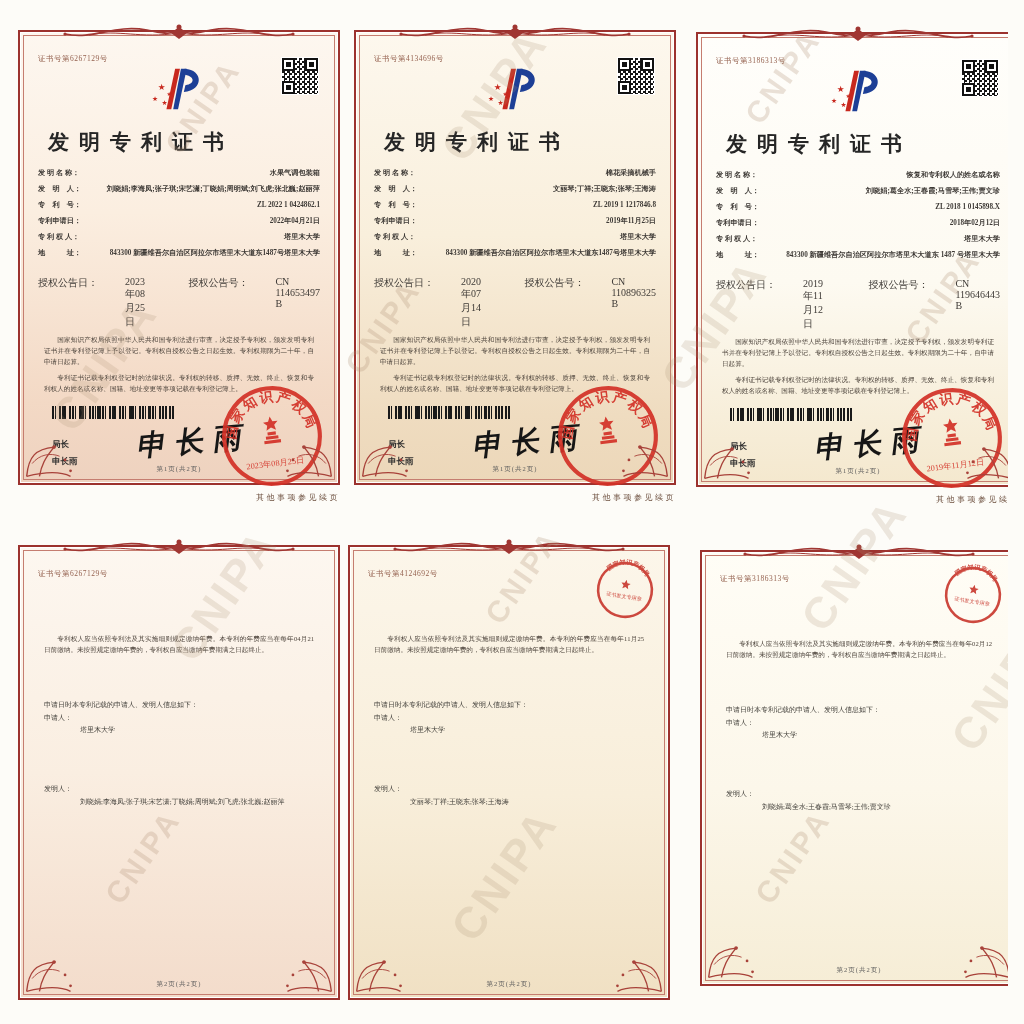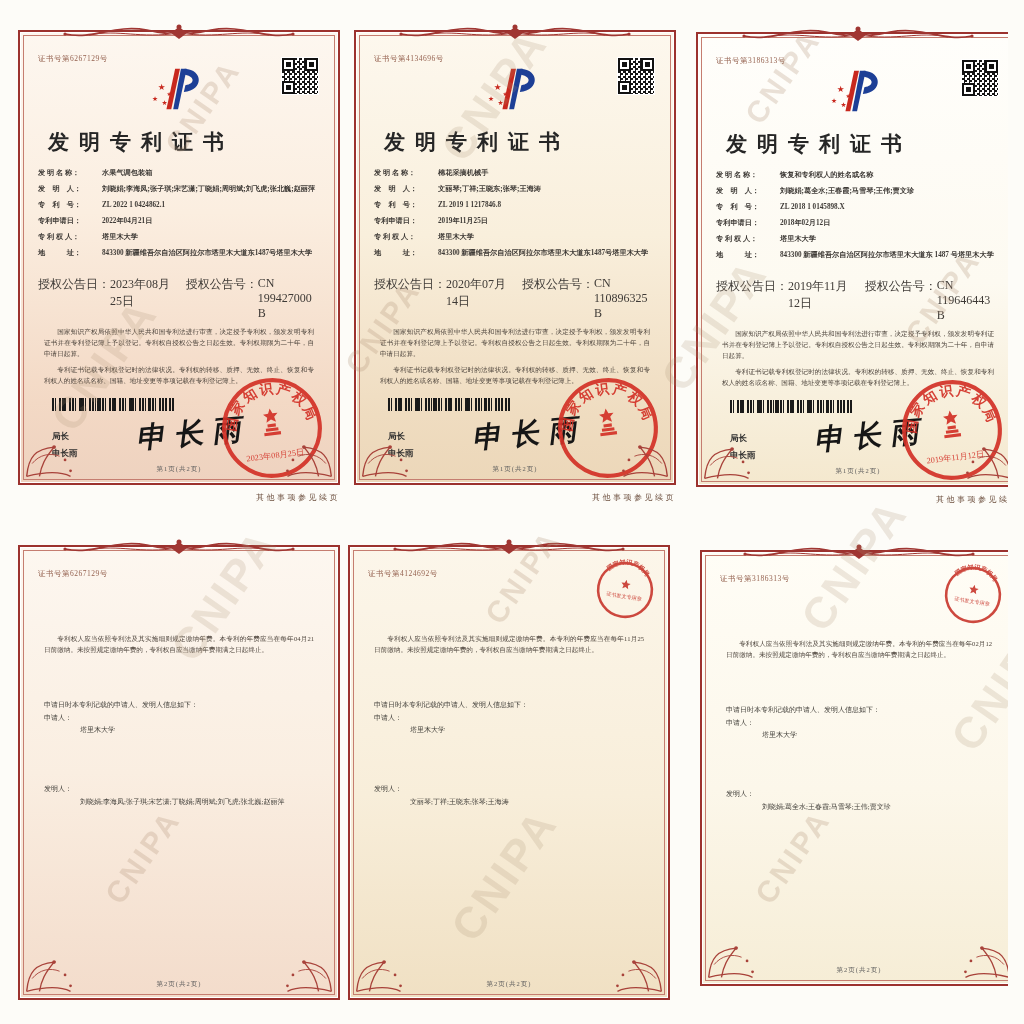--- a/index.html
+++ b/index.html
@@ -46,22 +46,22 @@
       background:conic-gradient(#161616 25%,#fff 0 50%,#161616 0 75%,#fff 0) 0 0/5px 5px;outline:1px solid #fff;}
   .qr i{position:absolute;width:9px;height:9px;border:2px solid #111;background:#fff;}
   .qr i::before{content:"";position:absolute;left:2px;top:2px;width:5px;height:5px;background:#111;}
   .qr i:nth-child(1){left:0;top:0}.qr i:nth-child(2){right:0;top:0}.qr i:nth-child(3){left:0;bottom:0}
   .title{margin-top:6px;font-size:21px;font-weight:bold;color:#262626;
          letter-spacing:10px;text-indent:10px;}
   
   .fields{margin-top:12px;font-size:7.2px;color:#3e3a36;font-weight:bold;}
   .frow{display:flex;margin-bottom:5.5px;line-height:1.45;}
   .flab{flex:0 0 64px;white-space:nowrap;}
-  .fval{flex:1;}
-  .grant{display:flex;font-size:12px;color:#3e3a36;margin-top:18px;}
+  .fval{flex:1;text-align:right;}
+  .grant{display:flex;font-size:10px;color:#3e3a36;margin-top:18px;gap:27px;}
   .grant .flab{flex:0 0 auto;}
   .grant .gv{margin-right:14px;}
   .para{font-size:6.6px;line-height:1.68;text-align:justify;color:#4d443c;
         margin:5px 6px 0;text-indent:2em;}
   
   .signzone{position:relative;height:84px;margin-top:8px;}
   .barcode{position:absolute;left:14px;top:4px;width:122px;height:13px;
      background-image:repeating-linear-gradient(90deg,#1a1a1a 0 2px,transparent 2px 3px,#1a1a1a 3px 4px,transparent 4px 7px,#1a1a1a 7px 9px,transparent 9px 10px),
                       repeating-linear-gradient(90deg,transparent 0 11px,#1a1a1a 11px 13px,transparent 13px 17px);}
   .director{position:absolute;left:14px;top:34px;font-size:8.5px;font-weight:600;color:#2c2c2c;line-height:2;}
@@ -141,21 +141,21 @@
           </div>
         <div class="frow">
             <span class="flab">地　　　址：</span>
             <span class="fval">843300 新疆维吾尔自治区阿拉尔市塔里木大道东1487号塔里木大学</span>
           </div>
       </div>
       <div class="grant">
         <span class="flab">授权公告日：</span>
           <span class="gv">2023年08月25日</span>
         <span class="flab">授权公告号：</span>
-          <span>CN 199427000 B</span>
+          <span>CN 114653497 B</span>
       </div>
       <p class="para">国家知识产权局依照中华人民共和国专利法进行审查，决定授予专利权，颁发发明专利证书并在专利登记簿上予以登记。专利权自授权公告之日起生效。专利权期限为二十年，自申请日起算。</p>
       <p class="para">专利证书记载专利权登记时的法律状况。专利权的转移、质押、无效、终止、恢复和专利权人的姓名或名称、国籍、地址变更等事项记载在专利登记簿上。</p>
       <div class="signzone">
         <div class="barcode"></div>
         <div class="director">
           <div>局长</div>
           <div>申长雨</div>
         </div>
         <div class="signature">申长雨</div>

